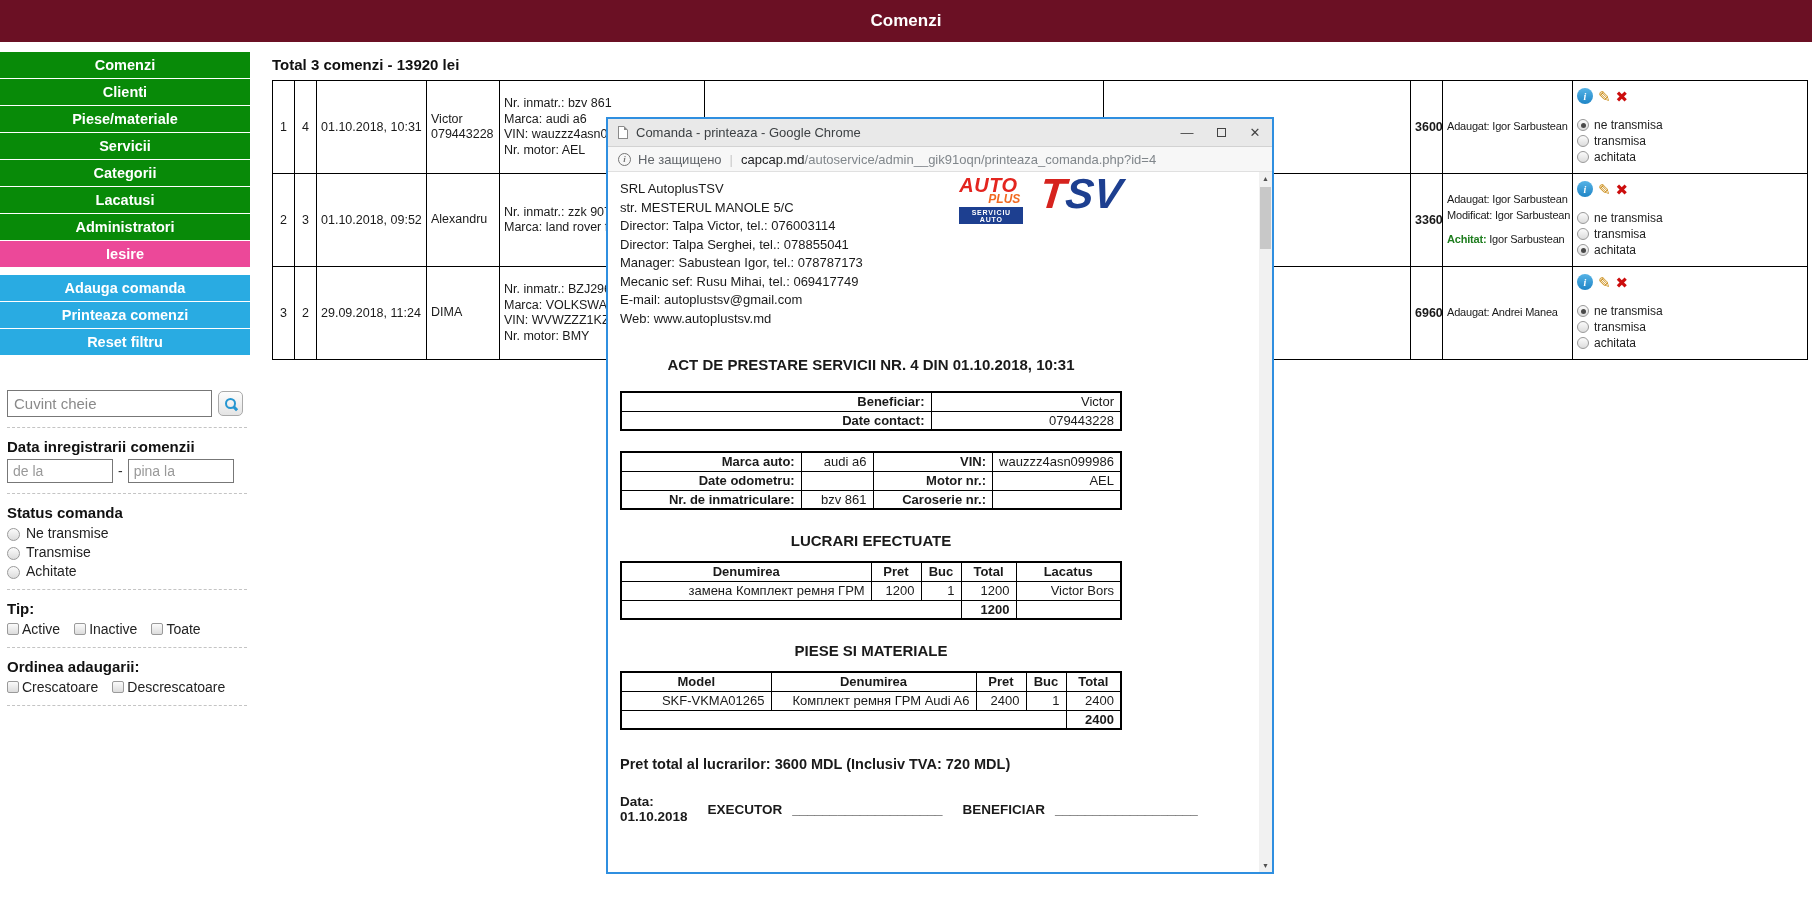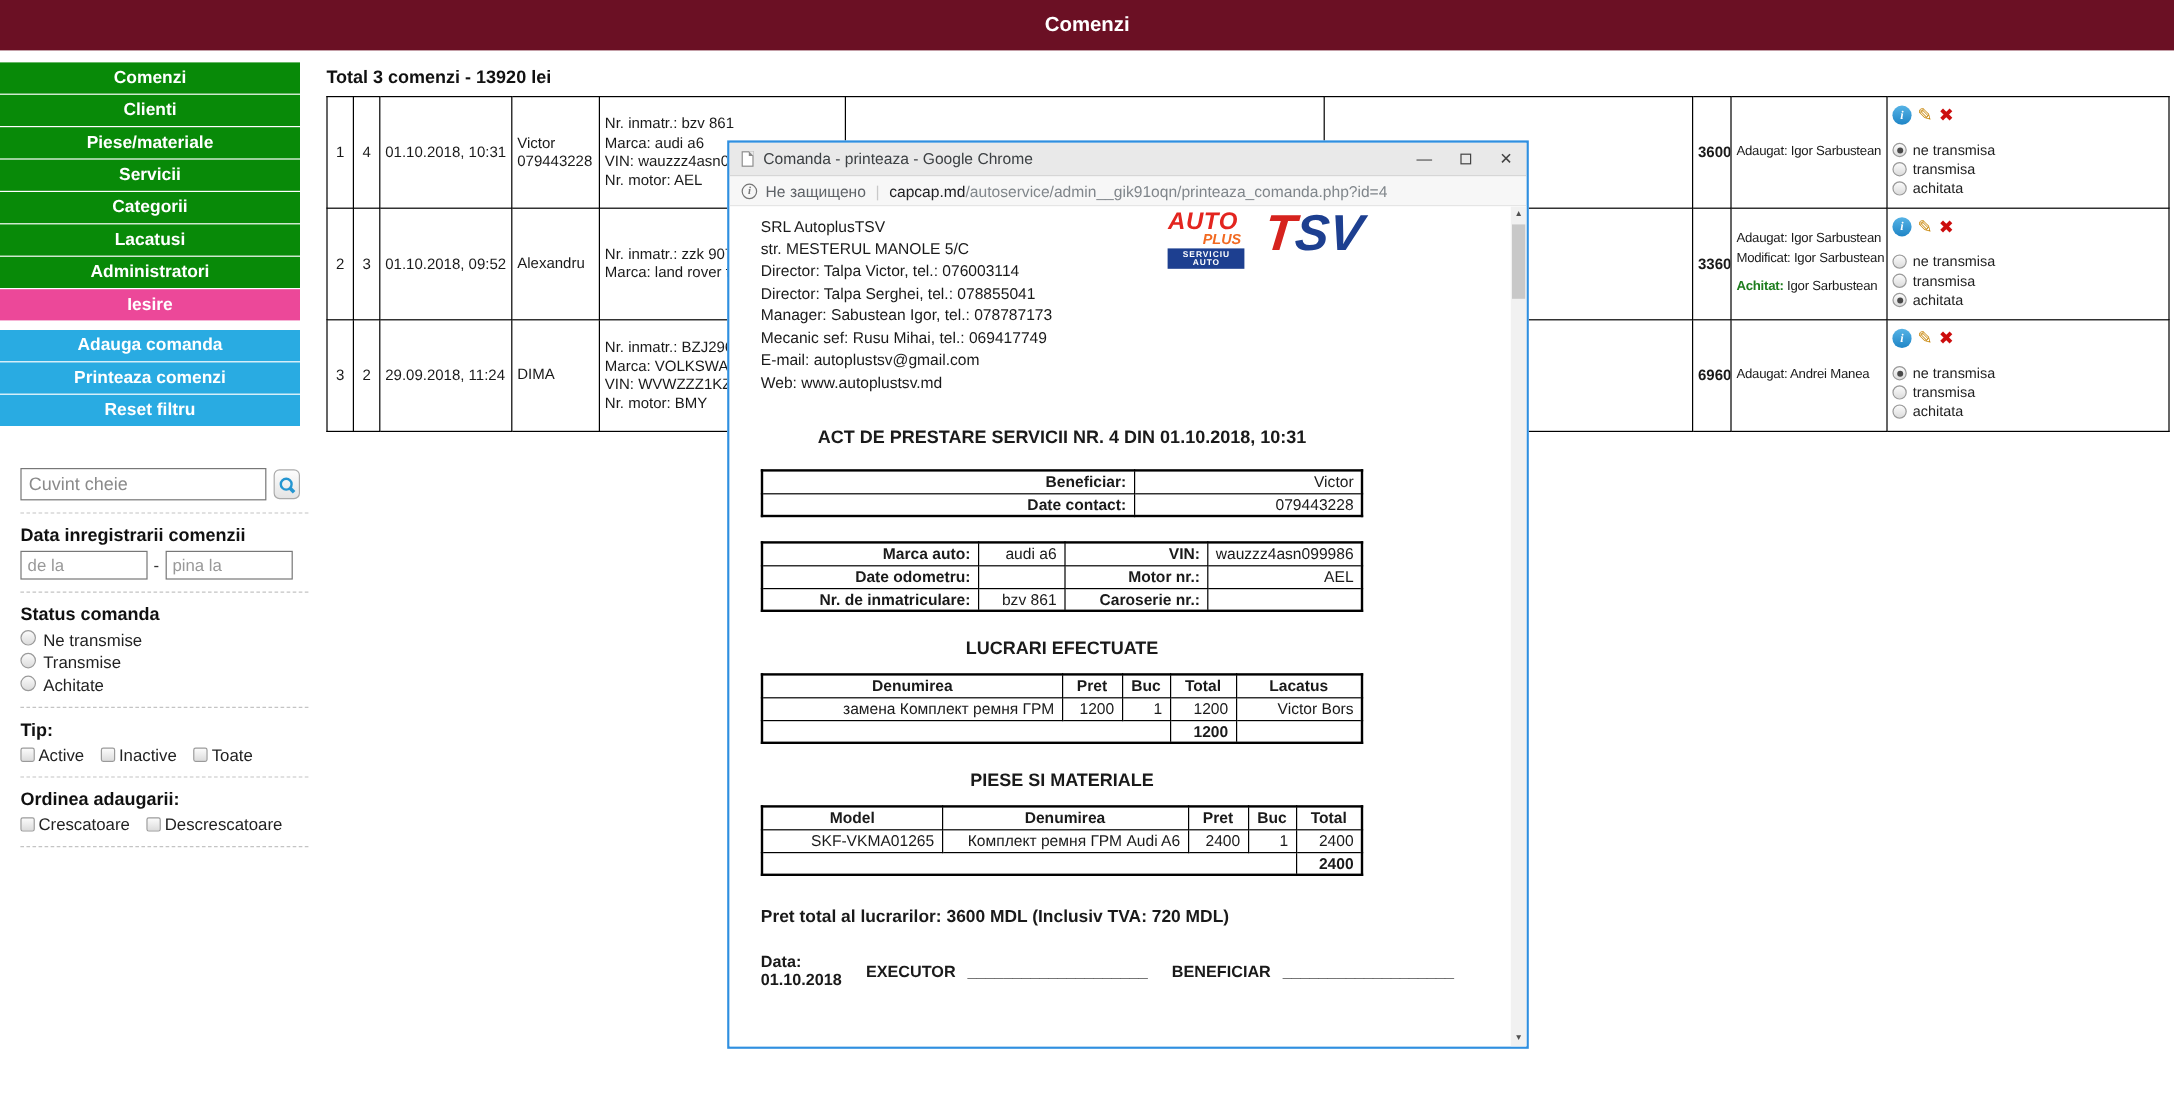--- a/index.html
+++ b/index.html
@@ -12,38 +12,38 @@
   .topbar-title{color:#fff;font-size:17px;font-weight:bold;}
 
   
   .sidebar{position:absolute;left:0;top:52px;width:250px;}
   .nav-btn{width:250px;height:26px;margin-bottom:1px;display:flex;align-items:center;justify-content:center;
     color:#fff;font-size:14.5px;font-weight:bold;cursor:pointer;}
   .nav-green{background:#088a08;}
   .nav-red{background:#ec4899;}
   .nav-blue{background:#29abe2;}
   .nav-gap{height:7px;}
-  .filters{padding:11px 0 0 17px;width:250px;margin-top:24px;}
+  .filters{padding:11px 0 0 7px;width:250px;margin-top:24px;}
   .search-row{display:flex;align-items:center;gap:6px;}
   .search-input{width:205px;height:27px;border:1px solid #777;font-size:15px;padding:0 6px;color:#333;
     font-family:"Liberation Sans",sans-serif;}
   .search-input::placeholder{color:#8a8a8a;}
   .search-btn{width:25px;height:25px;border:1px solid #aaa;border-radius:5px;
     background:linear-gradient(#fdfdfd,#e4e4e4);display:flex;align-items:center;justify-content:center;cursor:pointer;}
   .mag{position:relative;width:14px;height:14px;display:inline-block;}
   .mag::before{content:'';position:absolute;left:1px;top:1px;width:7px;height:7px;border:2px solid #2596d1;border-radius:50%;}
   .mag::after{content:'';position:absolute;left:9px;top:10px;width:5px;height:2.5px;background:#2596d1;transform:rotate(45deg);}
   .dashed{border-top:1px dashed #c4c4c4;margin:10px 0;width:240px;}
   .f-label{font-size:15px;font-weight:bold;color:#111;margin-bottom:4px;}
   .date-row{display:flex;align-items:center;gap:5px;}
   .date-input{width:106px;height:24px;border:1px solid #777;font-size:14px;padding:0 5px;
     font-family:"Liberation Sans",sans-serif;}
   .date-input::placeholder{color:#999;}
   .dash{font-size:14px;color:#333;}
-  .opt-row{display:flex;align-items:flex-start;gap:6px;margin:3px 0;font-size:14px;color:#222;}
+  .opt-row{display:flex;align-items:flex-end;gap:6px;margin:3px 0;font-size:14px;color:#222;}
   .opt-inline{display:flex;align-items:center;gap:14px;font-size:14px;color:#222;margin-top:2px;}
   .opt-pair{display:flex;align-items:center;gap:3px;}
   .radio{width:13px;height:13px;border-radius:50%;border:1px solid #9a9a9a;
     background:linear-gradient(#fbfbfb,#dcdcdc);display:inline-block;position:relative;flex:none;cursor:pointer;}
   .radio.on::after{content:'';position:absolute;left:3px;top:3px;width:5px;height:5px;border-radius:50%;background:#4a4a4a;}
   .checkbox{width:12px;height:12px;border:1px solid #9a9a9a;border-radius:2px;
     background:linear-gradient(#fbfbfb,#dcdcdc);display:inline-block;flex:none;cursor:pointer;}
 
   
   .summary{position:absolute;left:272px;top:56px;font-size:15px;font-weight:bold;color:#111;}
@@ -92,21 +92,21 @@
   .url-domain{font-size:13px;color:#202124;}
   .url-path{font-size:13px;color:#80868b;}
   .pcontent{position:relative;flex:1;background:#fff;overflow:hidden;}
   .pscroll{position:absolute;right:0;top:0;bottom:0;width:13px;background:#f1f1f1;}
   .ps-btn{position:absolute;left:0;width:13px;height:13px;display:flex;align-items:center;justify-content:center;
     font-size:7px;color:#505050;cursor:pointer;}
   .ps-btn.up{top:0;}
   .ps-btn.down{bottom:0;}
   .ps-thumb{position:absolute;left:1px;top:15px;width:11px;height:62px;background:#c8c8c8;cursor:pointer;}
 
-  .doc{width:502px;margin-left:26px;padding-top:8px;position:relative;font-size:13px;color:#1a1a1a;}
+  .doc{width:502px;margin-left:12px;padding-top:8px;position:relative;font-size:13px;color:#1a1a1a;}
   .company-line{line-height:18.5px;white-space:nowrap;}
   .logo{position:absolute;right:0;top:4px;display:flex;align-items:flex-start;gap:17px;}
   .logo-left{display:flex;flex-direction:column;width:64px;}
   .logo-auto{color:#e3251f;font-weight:bold;font-style:italic;font-size:20px;letter-spacing:0.5px;line-height:18px;}
   .logo-plus{color:#f26a21;font-weight:bold;font-style:italic;font-size:12px;text-align:right;line-height:11px;padding-right:3px;}
   .logo-bar{background:#1d3f90;color:#fff;font-size:7px;font-weight:bold;text-align:center;
     letter-spacing:0.8px;padding:1.5px 2px;margin-top:2px;}
   .logo-tsv{font-size:42px;font-weight:bold;font-style:italic;line-height:36px;transform:skewX(-6deg);}
   .logo-tsv .t{color:#d6231e;}
   .logo-tsv .sv{color:#1d3f90;}

